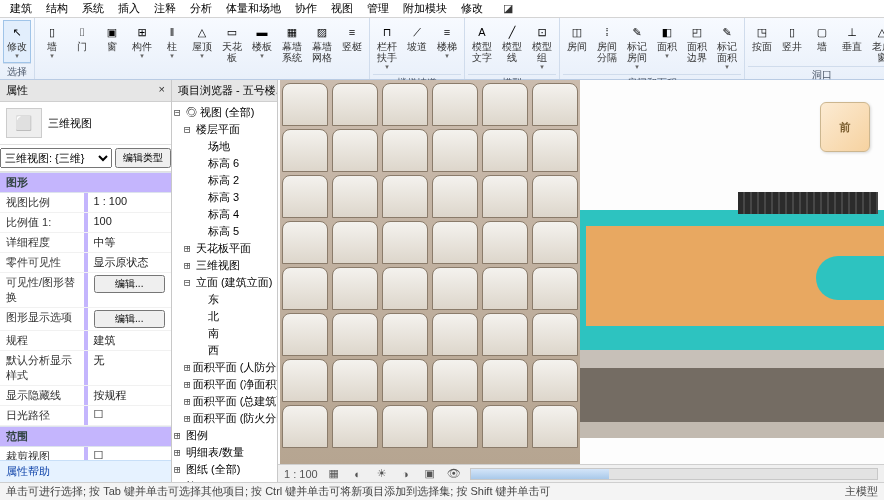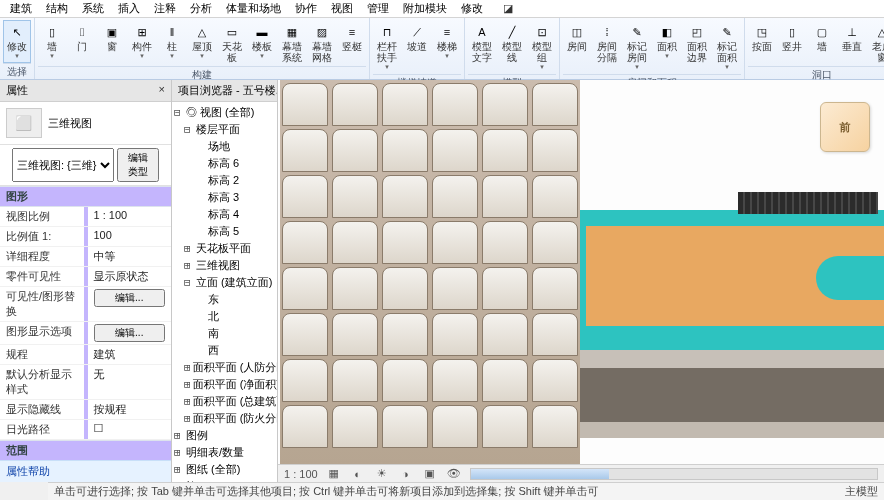--- a/index.html
+++ b/index.html
@@ -14,21 +14,21 @@
 .ribbon-btn .icon { width: 20px; height: 18px; display: flex; align-items: center; justify-content: center; }
 .ribbon-btn .lbl { font-size: 10px; color: #333; line-height: 11px; text-align: center; }
 .ribbon-group-title { font-size: 10px; color: #4a5668; text-align: center; border-top: 1px solid #d0dcec; padding: 1px 0; }
 .ribbon-btn.active { background: #e2eefc; border-color: #a0c4e8; }
 .workspace { flex: 1; display: flex; min-height: 0; }
 .prop-panel { width: 172px; background: #f6f6f6; display: flex; flex-direction: column; border-right: 1px solid #c8c8c8; }
 .panel-title { background: #e6e6e6; padding: 3px 6px; border-bottom: 1px solid #cfcfcf; display: flex; justify-content: space-between; }
 .panel-title .x { cursor: pointer; color: #333; }
 .type-preview { display: flex; align-items: center; gap: 6px; padding: 6px; background: #fff; border-bottom: 1px solid #e1e1e1; }
 .type-preview .thumb { width: 36px; height: 30px; background: #eee; border: 1px solid #ccc; display: flex; align-items: center; justify-content: center; color: #888; font-size: 14px; }
-.type-sel { display: flex; gap: 3px; padding: 3px 12px; background: #fff; border-bottom: 1px solid #e1e1e1; }
+.type-sel { display: flex; gap: 3px; padding: 3px 0; background: #fff; border-bottom: 1px solid #e1e1e1; }
 .type-sel select { flex: 1; font-size: 11px; }
 .type-sel button { font-size: 10px; padding: 1px 6px; }
 .prop-grid { flex: 1; overflow-y: auto; background: #fff; }
 .cat-head { background: #c4b5fd; padding: 2px 6px; font-weight: bold; color: #344; border-top: 1px solid #dde3ed; border-bottom: 1px solid #dde3ed; }
 .prop-row { display: flex; border-bottom: 1px solid #f1f1f1; }
 .prop-row .k { flex: 1; padding: 2px 6px; color: #333; border-right: 4px solid #c4b5fd; }
 .prop-row .v { flex: 1; padding: 2px 6px; color: #222; }
 .prop-row .v button { font-size: 10px; padding: 0 8px; width: 100%; }
 .prop-help { background: #e6f2ff; color: #1044aa; padding: 3px 6px; border-top: 1px solid #c8dff8; cursor: pointer; }
 .browser-panel { width: 106px; background: #fff; border-right: 1px solid #c8c8c8; display: flex; flex-direction: column; }
@@ -47,21 +47,21 @@
 .ground { position: absolute; left: 302px; right: 0; top: 130px; height: 140px; background: #2dc3c0; }
 .deck { position: absolute; left: 308px; top: 146px; width: 420px; height: 100px; background: #e8a861; border-radius: 0 40px 40px 0; }
 .deck .cut { position: absolute; right: 60px; top: 30px; width: 130px; height: 44px; background: #2dc3c0; border-radius: 30px 0 0 30px; }
 .slab { position: absolute; left: 302px; right: 0; top: 270px; height: 18px; background: #c7c0b8; }
 .slab2 { position: absolute; left: 302px; right: 0; top: 342px; height: 16px; background: #c2bab0; }
 .dark { position: absolute; left: 302px; right: 0; top: 288px; height: 54px; background: #746c63; }
 .railbox { position: absolute; right: 6px; top: 112px; width: 140px; height: 22px; background: repeating-linear-gradient(90deg,#2b2b2b 0 5px,#474747 5px 7px); }
 .viewbar { height: 18px; background: #f0f0f0; border-top: 1px solid #cfcfcf; display: flex; align-items: center; gap: 8px; padding: 0 6px; font-size: 10px; color: #555; position: relative; }
 .viewbar .scroll-track { flex: 1; height: 12px; background: #e3e3e3; border: 1px solid #c8c8c8; position: relative; }
 .viewbar .scroll-thumb { position: absolute; left: 0; width: 34%; top: 0; bottom: 0; background: linear-gradient(#d4e5f9,#a9c9ea); }
-.statusbar { height: 18px; background: #f4f4f4; border-top: 1px solid #cfcfcf; display: flex; align-items: center; padding: 0 6px; font-size: 10px; color: #444; margin-left: 48px; }
+.statusbar { height: 18px; background: #f4f4f4; border-top: 1px solid #cfcfcf; display: flex; align-items: center; padding: 0 6px; font-size: 10px; color: #444; }
 .ic { display: inline-flex; width: 16px; height: 16px; align-items: center; justify-content: center; }
 </style>
 </head>
 <body>
 
 <div class="menubar">
   <span>建筑</span>
   <span>结构</span>
   <span>系统</span>
   <span>插入</span>
@@ -132,21 +132,20 @@
         </div>
         <div class="ribbon-btn">
           <div class="icon">▨</div>
           <div class="lbl">幕墙<br>网格</div>
         </div>
         <div class="ribbon-btn">
           <div class="icon">≡</div>
           <div class="lbl">竖梃</div>
         </div>
       </div>
-      <div class="ribbon-group-title">构建</div>
     </div>
     <div class="ribbon-group">
       <div class="ribbon-group-items">
         <div class="ribbon-btn">
           <div class="icon">⊓</div>
           <div class="lbl">栏杆扶手</div>
           <div style="font-size: 7px; color: rgb(102, 102, 102);">▾</div>
         </div>
         <div class="ribbon-btn">
           <div class="icon">⟋</div>

